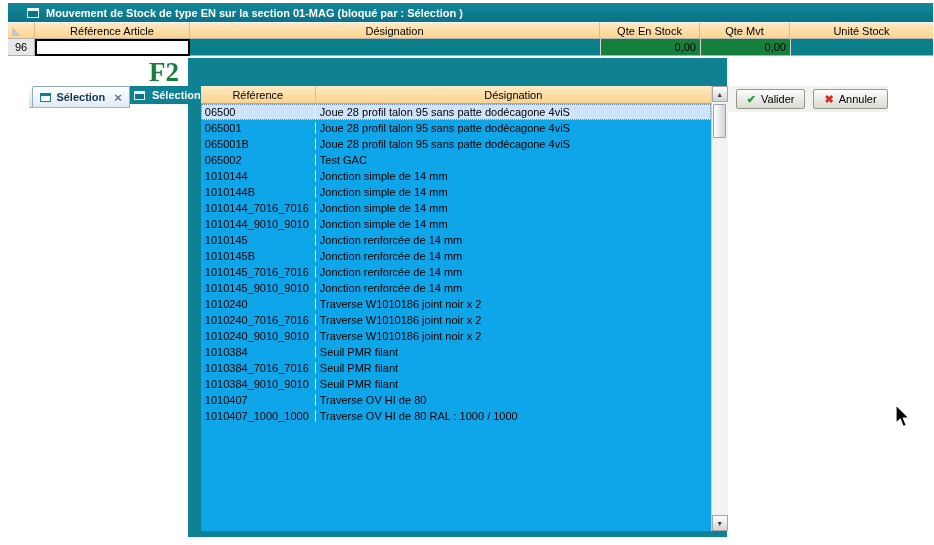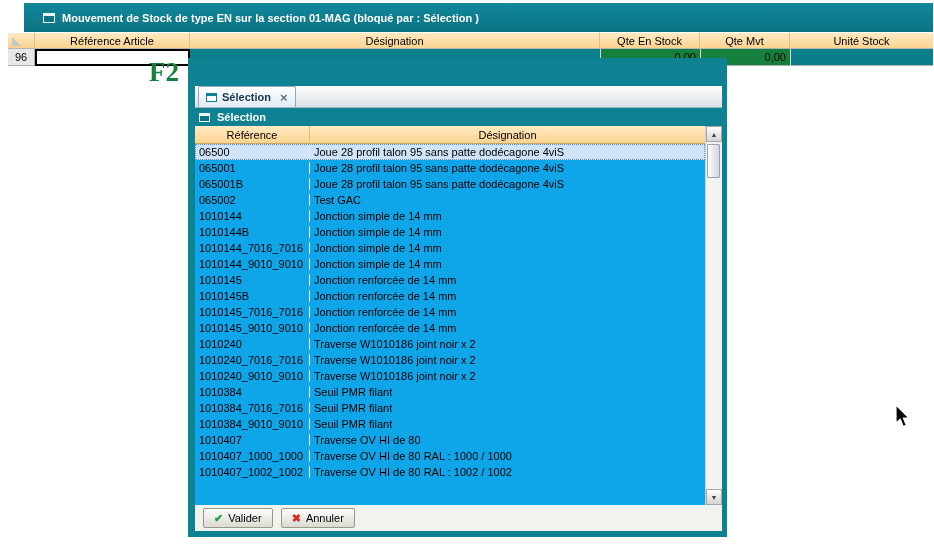--- a/index.html
+++ b/index.html
@@ -7,23 +7,23 @@
   body {
     width:934px; height:545px; position:relative; overflow:hidden;
     background:#ffffff;
     font-family:"Liberation Sans", sans-serif;
     font-size:11px; color:#000;
   }
 
   
   .window { position:absolute; left:8px; top:3px; width:925px; }
   .titlebar {
-    height:29px; display:flex; align-items:center;
+    height:19px; display:flex; align-items:center;
     background:linear-gradient(#12889b,#0b7384);
-    color:#fff; font-weight:bold;margin-left:16px;
+    color:#fff; font-weight:bold;
   }
   .win-icon {
     width:12px; height:10px; margin:0 7px 0 19px; flex:none;
     border:1px solid #e9f5f7; border-top:3px solid #e9f5f7;
     background:#0b7384;
   }
   .win-icon.small { margin:0 2px 0 2px; width:11px; height:9px; }
 
   .grid-header { display:flex; height:17px; }
   .gh-cell {
@@ -64,21 +64,21 @@
   .f2 {
     position:absolute; left:149px; top:57px;
     font-family:"Liberation Serif", serif;
     font-size:27px; font-weight:bold; color:#15803d;
   }
 
   
   .dialog {
     position:absolute; left:188px; top:58px; width:539px; height:479px;
     background:#0e8293; padding:28px 5px 6px 7px;
-    display:flex; flex-direction:column;justify-content:center;
+    display:flex; flex-direction:row;justify-content:center;
   }
   .tabbar {
     height:22px; flex:none;
     background:linear-gradient(#fdfdfd,#dcе1e6);
     background:linear-gradient(#fdfdfd,#dce1e6);
     border-bottom:1px solid #9fb5c5;
     display:flex; align-items:flex-end; padding-left:3px;
   }
   .tab {
     height:21px; display:flex; align-items:center; gap:5px; padding:0 7px;
@@ -267,24 +267,20 @@
     <div class="sel-cell sel-cell-des">Seuil PMR filant</div>
   </div>
           <div class="sel-row">
     <div class="sel-cell sel-cell-ref">1010407</div>
     <div class="sel-cell sel-cell-des">Traverse OV HI de 80</div>
   </div>
           <div class="sel-row">
     <div class="sel-cell sel-cell-ref">1010407_1000_1000</div>
     <div class="sel-cell sel-cell-des">Traverse OV HI de 80 RAL : 1000 / 1000</div>
   </div>
-          <div class="sel-row">
-    <div class="sel-cell sel-cell-ref">1010407_1002_1002</div>
-    <div class="sel-cell sel-cell-des">Traverse OV HI de 80 RAL : 1002 / 1002</div>
-  </div>
         </div>
     </div>
     <div class="scrollbar">
       <div class="sb-btn">▲</div>
       <div class="sb-track">
         <div class="sb-thumb"></div>
       </div>
       <div class="sb-btn">▼</div>
     </div>
   </div>

